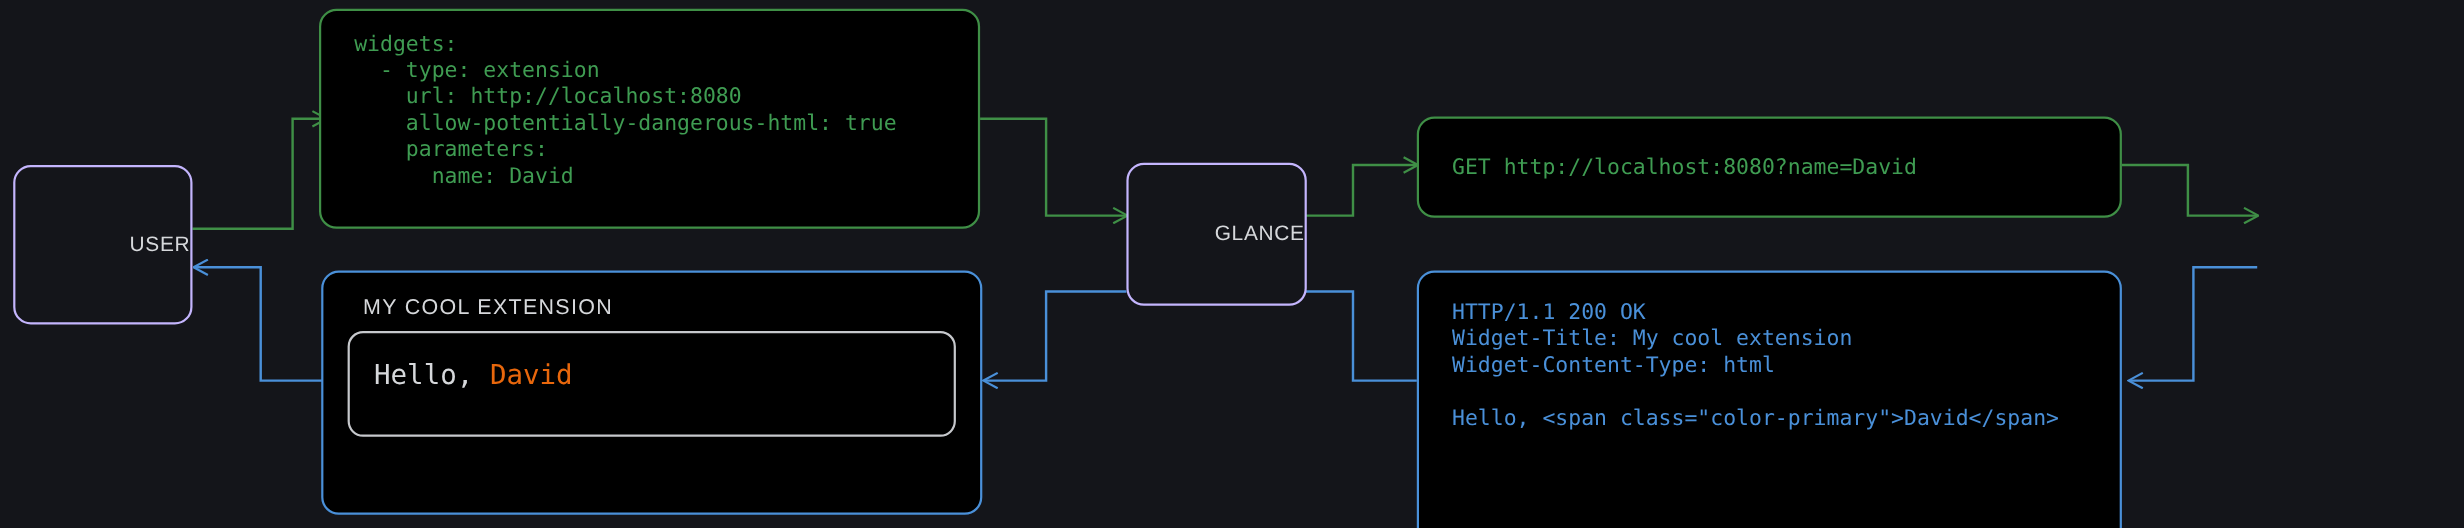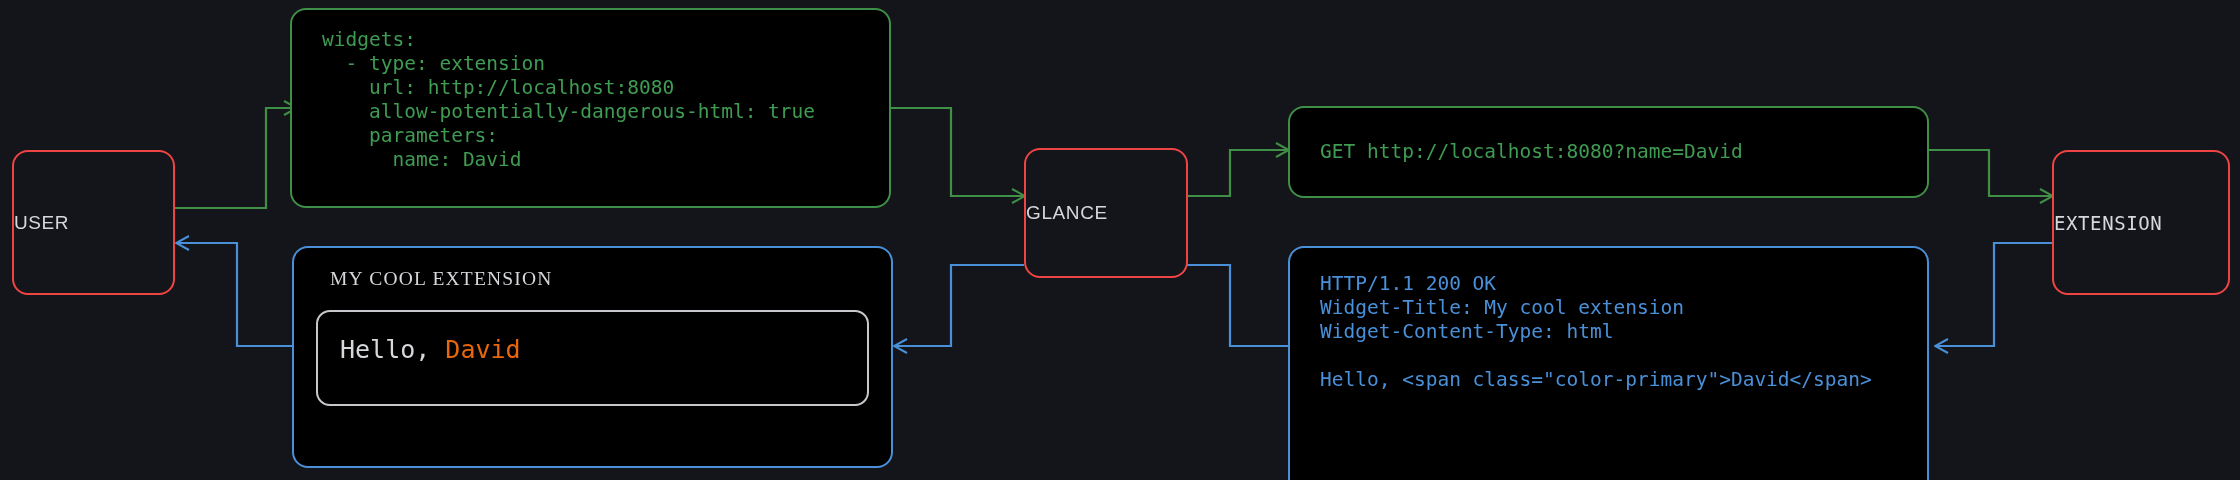--- a/index.html
+++ b/index.html
@@ -7,24 +7,24 @@
     width:2240px;height:480px;
     font-family:"DejaVu Sans Mono","Liberation Mono",monospace;
     overflow:hidden;
   }
   #stage{position:relative;width:2240px;height:480px;background:#14151a;}
 
   svg.wires{position:absolute;inset:0;width:2240px;height:480px;pointer-events:none;}
 
   .node{
     position:absolute;
-    border:2px solid #ef4444;
+    border:2px solid #c4b5fd;
     border-radius:16px;
     background:#14151a;
-    display:flex;align-items:center;justify-content:flex-start;
+    display:flex;align-items:center;justify-content:flex-end;
     box-sizing:border-box;
   }
   .node-label{
     color:#d6d8db;
     font-size:19px;
     letter-spacing:0.6px;
     white-space:nowrap;
   }
   .node-label.sans{font-family:"Liberation Sans","DejaVu Sans",sans-serif;}
   .node-label.mono{font-family:"DejaVu Sans Mono","Liberation Mono",monospace;}
@@ -45,24 +45,24 @@
     font-size:19.5px;
     line-height:24px;
     white-space:pre;
     color:#3f9c52;
     letter-spacing:0;
   }
   pre.code.blue{color:#4a90d9;}
 
   .widget-title{
     color:#d6d8db;
-    font-family:Liberation Serif, serif;
+    font-family:Liberation Sans, sans-serif;
     font-size:19.5px;
     letter-spacing:1.2px;
-    margin:4px 0 20px 14px;
+    margin:4px 0 10px 14px;
   }
   .widget-body{
     border:2px solid #c6c8cc;
     border-radius:14px;
     box-sizing:border-box;
     padding:26px 22px;
     color:#d6d8db;
     font-family:"DejaVu Sans Mono","Liberation Mono",monospace;
     font-size:25px;
     line-height:24px;
@@ -105,23 +105,20 @@
   </svg>
 
   <div class="node" style="left:12px;top:150px;width:163px;height:145px;">
     <span class="node-label sans">USER</span>
   </div>
 
   <div class="node" style="left:1024px;top:148px;width:164px;height:130px;">
     <span class="node-label sans">GLANCE</span>
   </div>
 
-  <div class="node" style="left:2052px;top:150px;width:178px;height:145px;">
-    <span class="node-label mono">EXTENSION</span>
-  </div>
 
   <div class="card" style="left:290px;top:8px;width:601px;height:200px;">
     <pre class="code">widgets:
   - type: extension
     url: http://localhost:8080
     allow-potentially-dangerous-html: true
     parameters:
       name: David</pre>
   </div>
 

